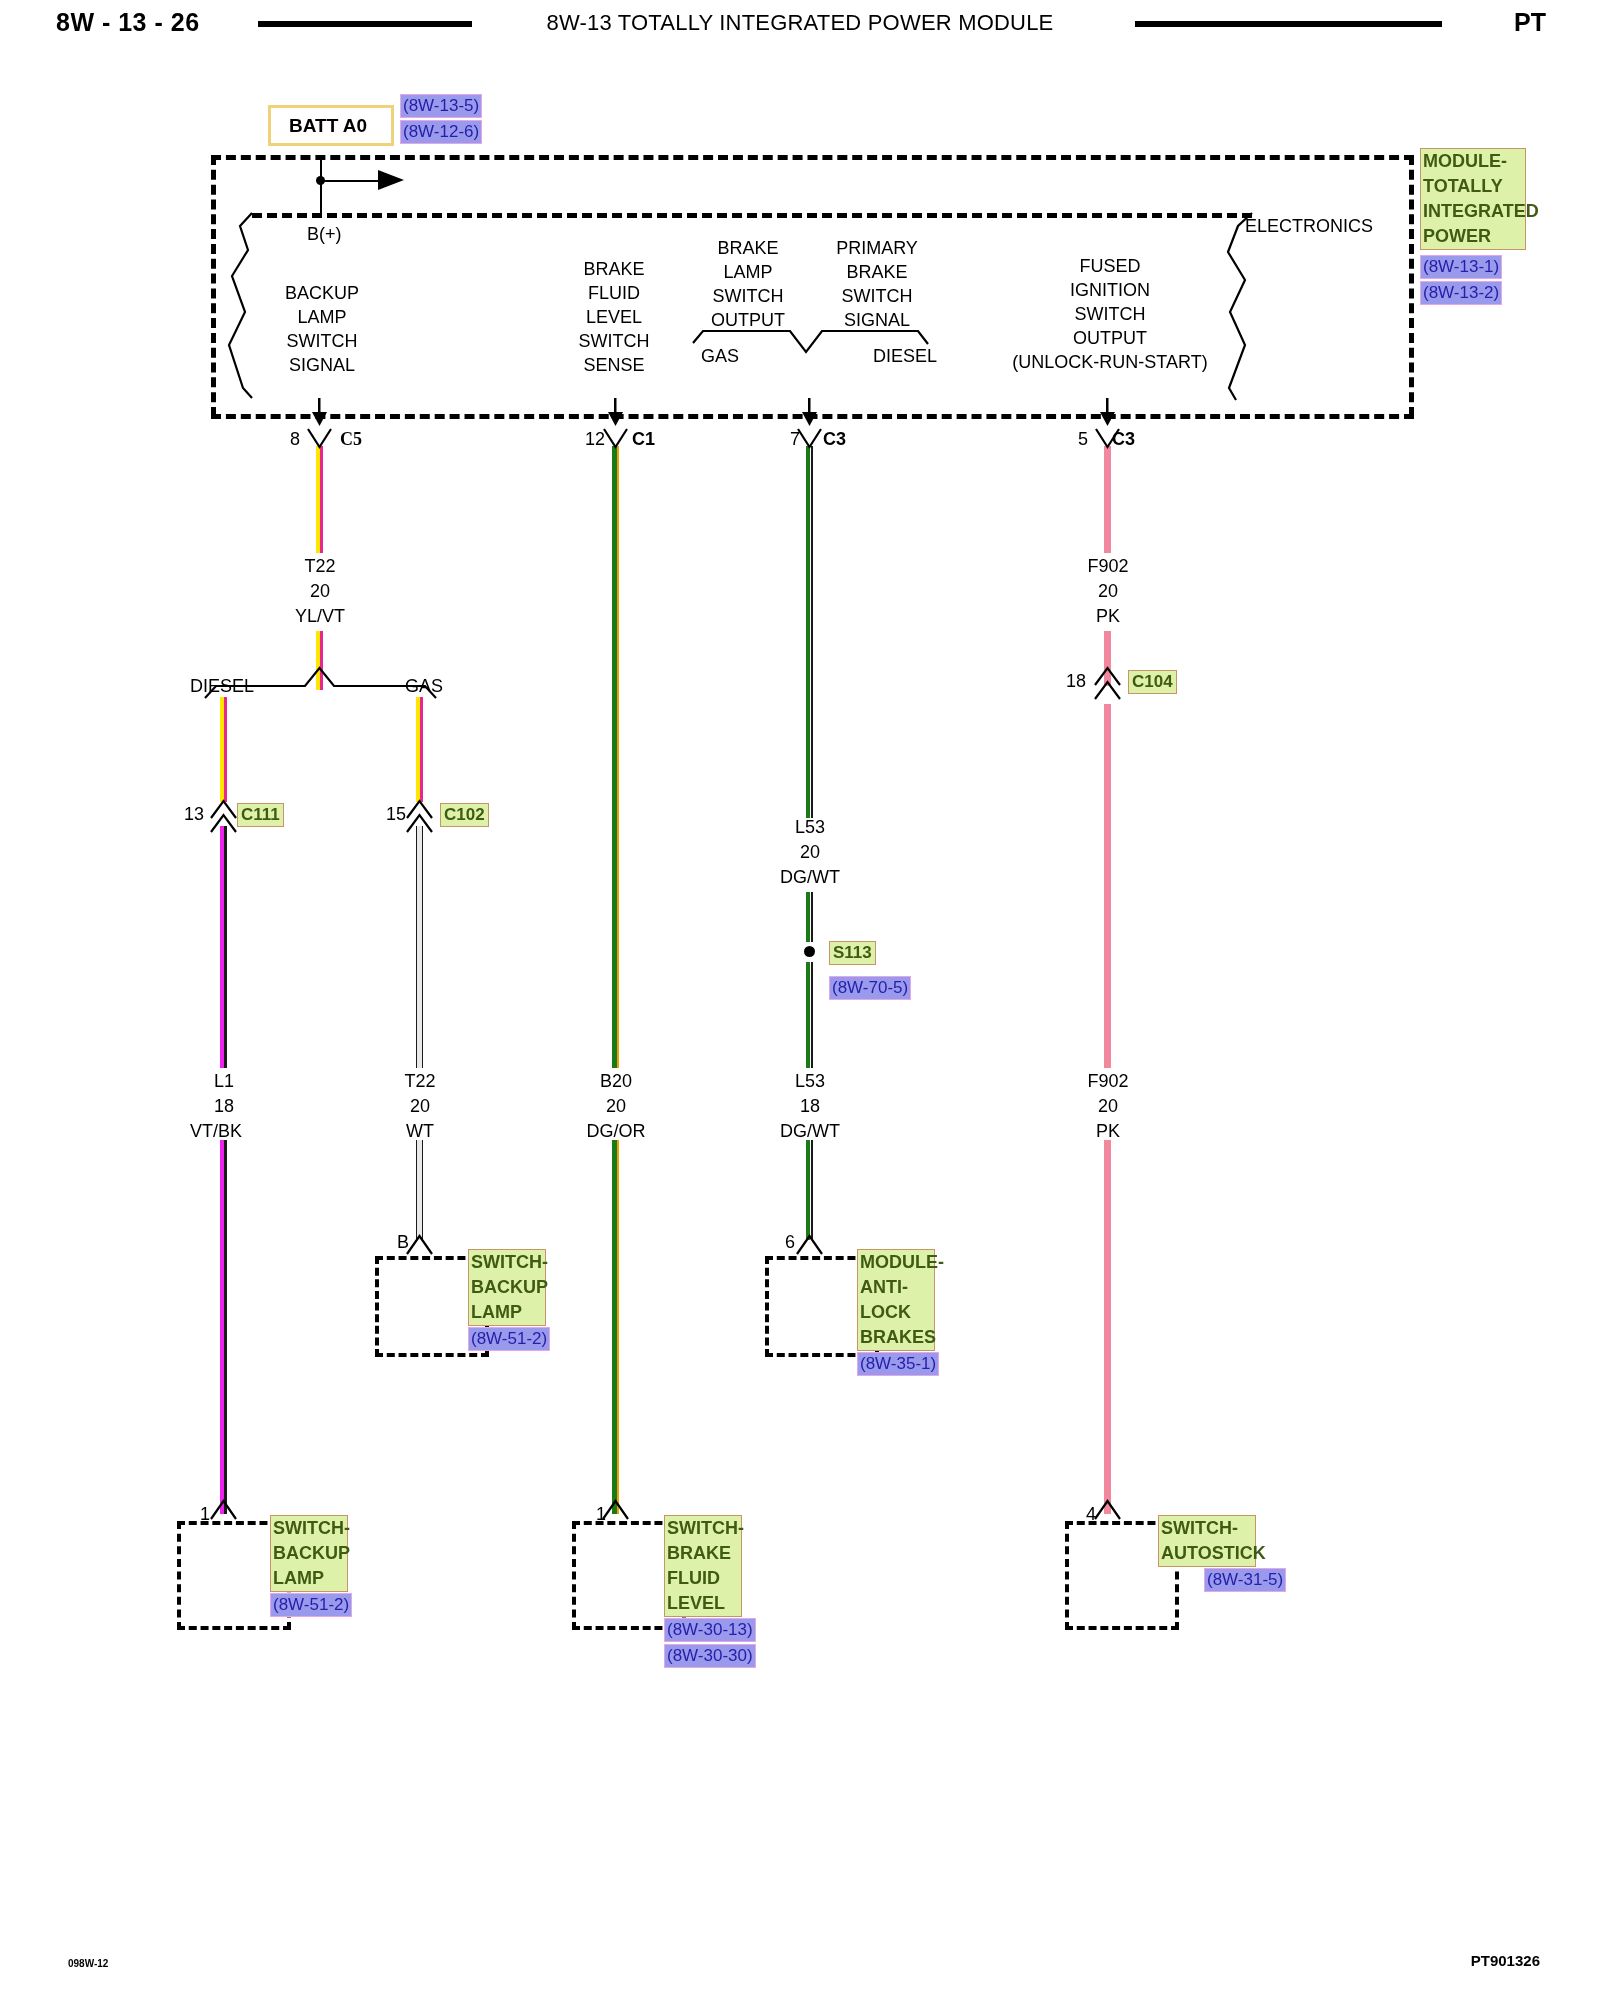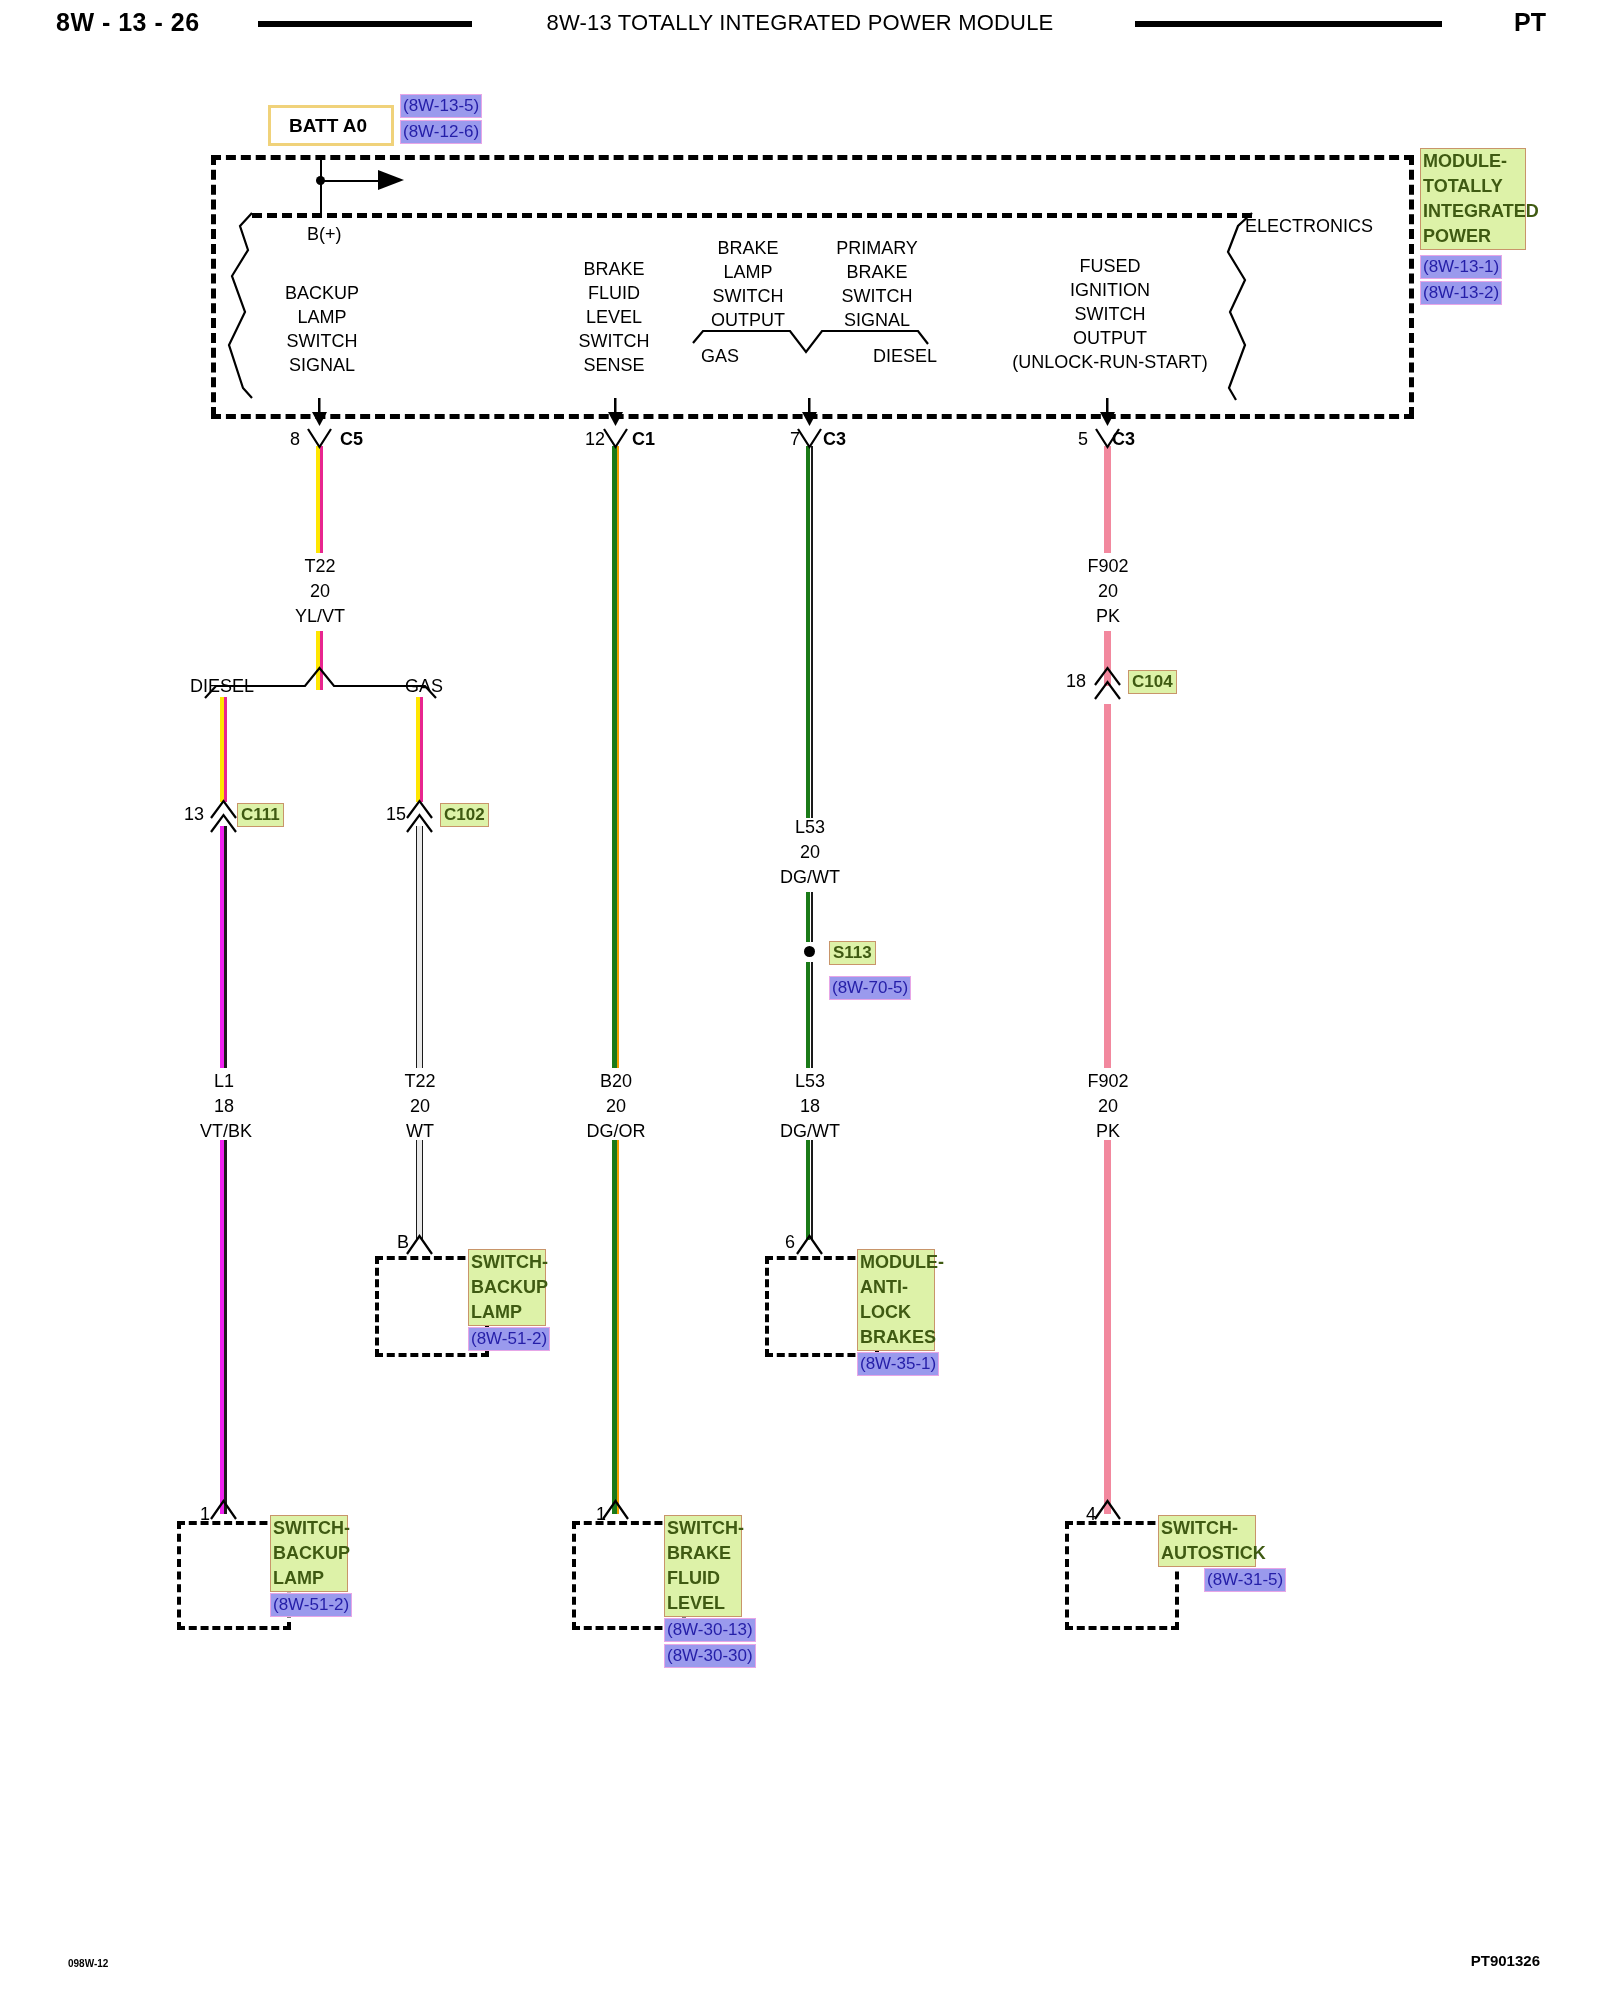--- a/index.html
+++ b/index.html
@@ -244,21 +244,21 @@
   <div class="t ctr" style="left:1110px; top:254px; line-height:24px; white-space:pre-line;">FUSED
 IGNITION
 SWITCH
 OUTPUT
 (UNLOCK-RUN-START)</div>
 
   <div class="t" style="left:701px; top:347px;">GAS</div>
   <div class="t" style="left:873px; top:347px;">DIESEL</div>
 
   <div class="t" style="left:290px; top:430px;">8</div>
-  <div class="t b" style="left:340px; top:430px;">C5</div>
+  <div class="t b" style="left:340px; top:430px;font-family:Liberation Serif, serif;">C5</div>
 
   <div class="t" style="left:585px; top:430px;">12</div>
   <div class="t b" style="left:632px; top:430px;">C1</div>
 
   <div class="t" style="left:790px; top:430px;">7</div>
   <div class="t b" style="left:823px; top:430px;">C3</div>
 
   <div class="t" style="left:1078px; top:430px;">5</div>
   <div class="t b" style="left:1112px; top:430px;">C3</div>
 
@@ -295,21 +295,21 @@
   <div class="t ctr" style="left:810px; top:818px;">L53</div>
   <div class="t ctr" style="left:810px; top:843px;">20</div>
   <div class="t ctr" style="left:810px; top:868px;">DG/WT</div>
 
   <div class="t ctr" style="left:1108px; top:557px;">F902</div>
   <div class="t ctr" style="left:1108px; top:582px;">20</div>
   <div class="t ctr" style="left:1108px; top:607px;">PK</div>
 
   <div class="t ctr" style="left:224px; top:1072px;">L1</div>
   <div class="t ctr" style="left:224px; top:1097px;">18</div>
-  <div class="t ctr" style="left:226px; top:1122px;">VT/BK</div>
+  <div class="t ctr" style="left:216px; top:1122px;">VT/BK</div>
 
   <div class="t ctr" style="left:420px; top:1072px;">T22</div>
   <div class="t ctr" style="left:420px; top:1097px;">20</div>
   <div class="t ctr" style="left:420px; top:1122px;">WT</div>
 
   <div class="t ctr" style="left:616px; top:1072px;">B20</div>
   <div class="t ctr" style="left:616px; top:1097px;">20</div>
   <div class="t ctr" style="left:616px; top:1122px;">DG/OR</div>
 
   <div class="t ctr" style="left:810px; top:1072px;">L53</div>

